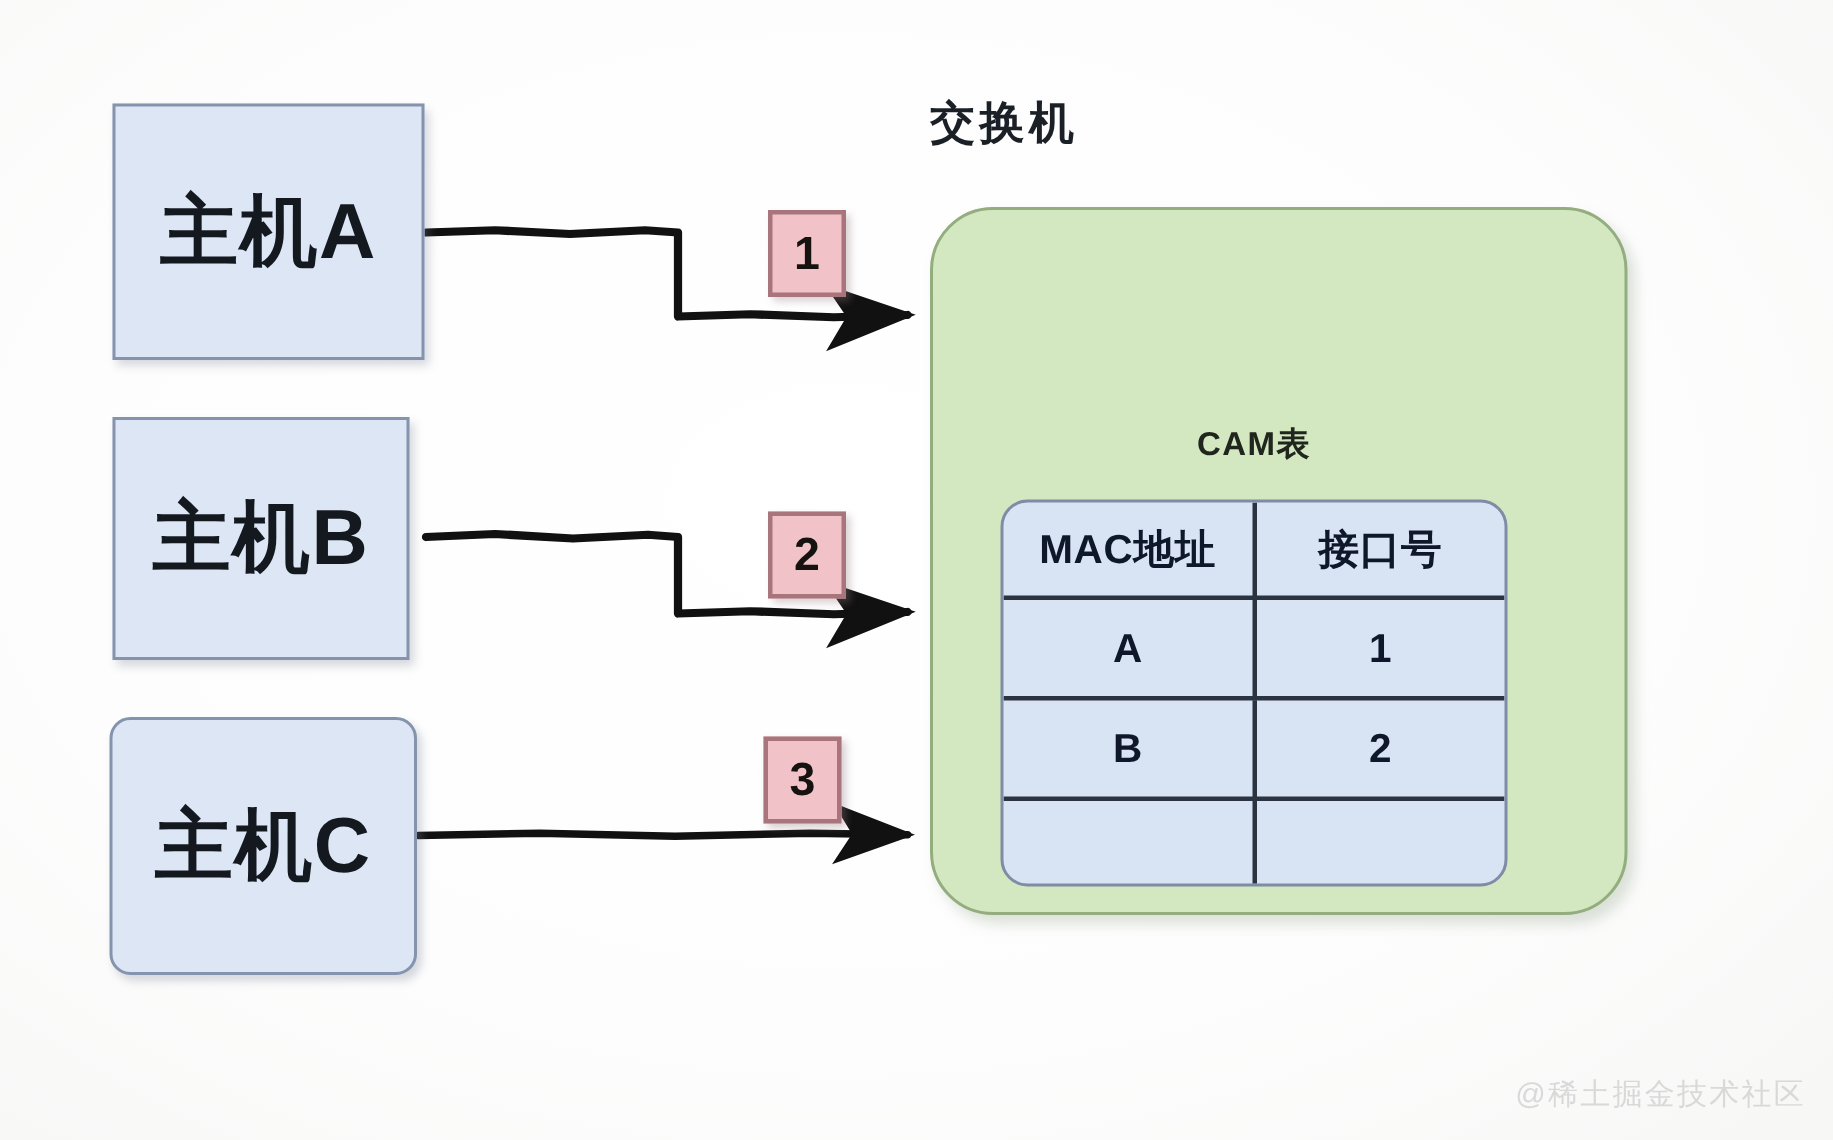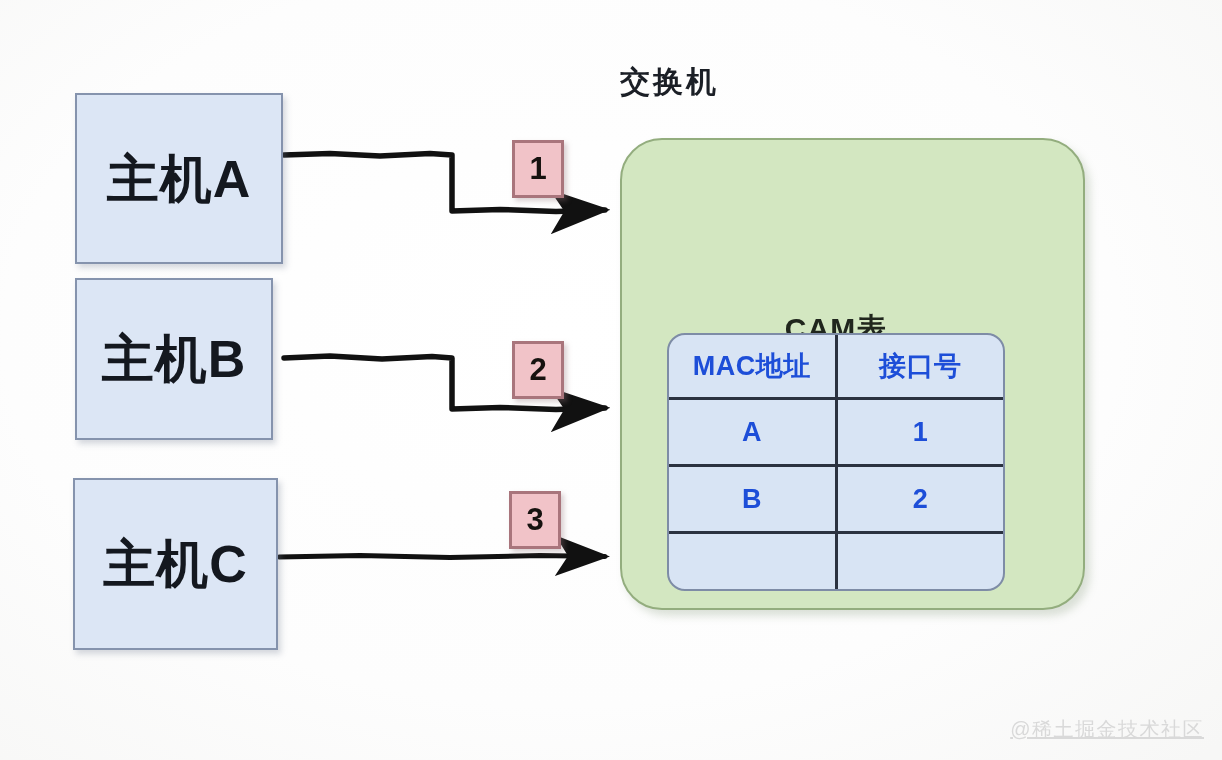--- a/index.html
+++ b/index.html
@@ -36,23 +36,23 @@
   }
   .host-label {
     font-size: 52px;
     font-weight: 700;
     color: #14181f;
     letter-spacing: 1px;
     line-height: 1;
     white-space: nowrap;
   }
 
-  #host-a { left: 75px;  top: 69px;  width: 208px; height: 171px; margin-top: 24px; }
+  #host-a { left: 75px;  top: 69px;  width: 208px; height: 171px; }
   #host-b { left: 75px;  top: 278px; width: 198px; height: 162px; }
-  #host-c { left: 73px;  top: 478px; width: 205px; height: 172px; }
+  #host-c { left: 73px;  top: 478px; width: 205px; height: 172px; border-radius: 14px; }
 
   
   #switch-body {
     position: absolute;
     left: 620px;
     top: 138px;
     width: 465px;
     height: 472px;
     box-sizing: border-box;
     background: #d3e7c1;
@@ -72,25 +72,24 @@
     letter-spacing: 3px;
   }
 
   
   #cam-title {
     position: absolute;
     left: 667px;
     top: 281px;
     width: 338px;
     text-align: center;
-    font-size: 30px;
+    font-size: 22px;
     font-weight: 700;
     color: #20261d;
     letter-spacing: 1px;
-    margin-top: 28px;
   }
 
   #cam-table {
     position: absolute;
     left: 667px;
     top: 333px;
     width: 338px;
     height: 258px;
     box-sizing: border-box;
     background: #d8e4f4;
@@ -101,21 +100,21 @@
   #cam-table table {
     width: 100%;
     height: 100%;
     border-collapse: collapse;
     table-layout: fixed;
   }
   #cam-table th,
   #cam-table td {
     text-align: center;
     vertical-align: middle;
-    color: #1d4ed8;
+    color: #0f172a;
     background: transparent;
     padding: 0;
   }
   #cam-table th {
     font-size: 27px;
     font-weight: 700;
     letter-spacing: 0.5px;
     height: 62px;
     border-bottom: 3.5px solid #2b3240;
     border-right: 3.5px solid #2b3240;
@@ -163,21 +162,20 @@
 
   
   #watermark {
     position: absolute;
     right: 18px;
     bottom: 17px;
     font-size: 20px;
     color: #d9d9d9;
     letter-spacing: 1.5px;
     white-space: nowrap;
-    text-decoration: underline;
   }
 </style>
 </head>
 <body>
 
 <div id="canvas">
 
   <svg id="wires" viewBox="0 0 1222 760" width="1222" height="760">
     <defs>
       <marker id="arrowhead" markerWidth="11" markerHeight="9" refX="10" refY="4.5" orient="auto" markerUnits="strokeWidth">

